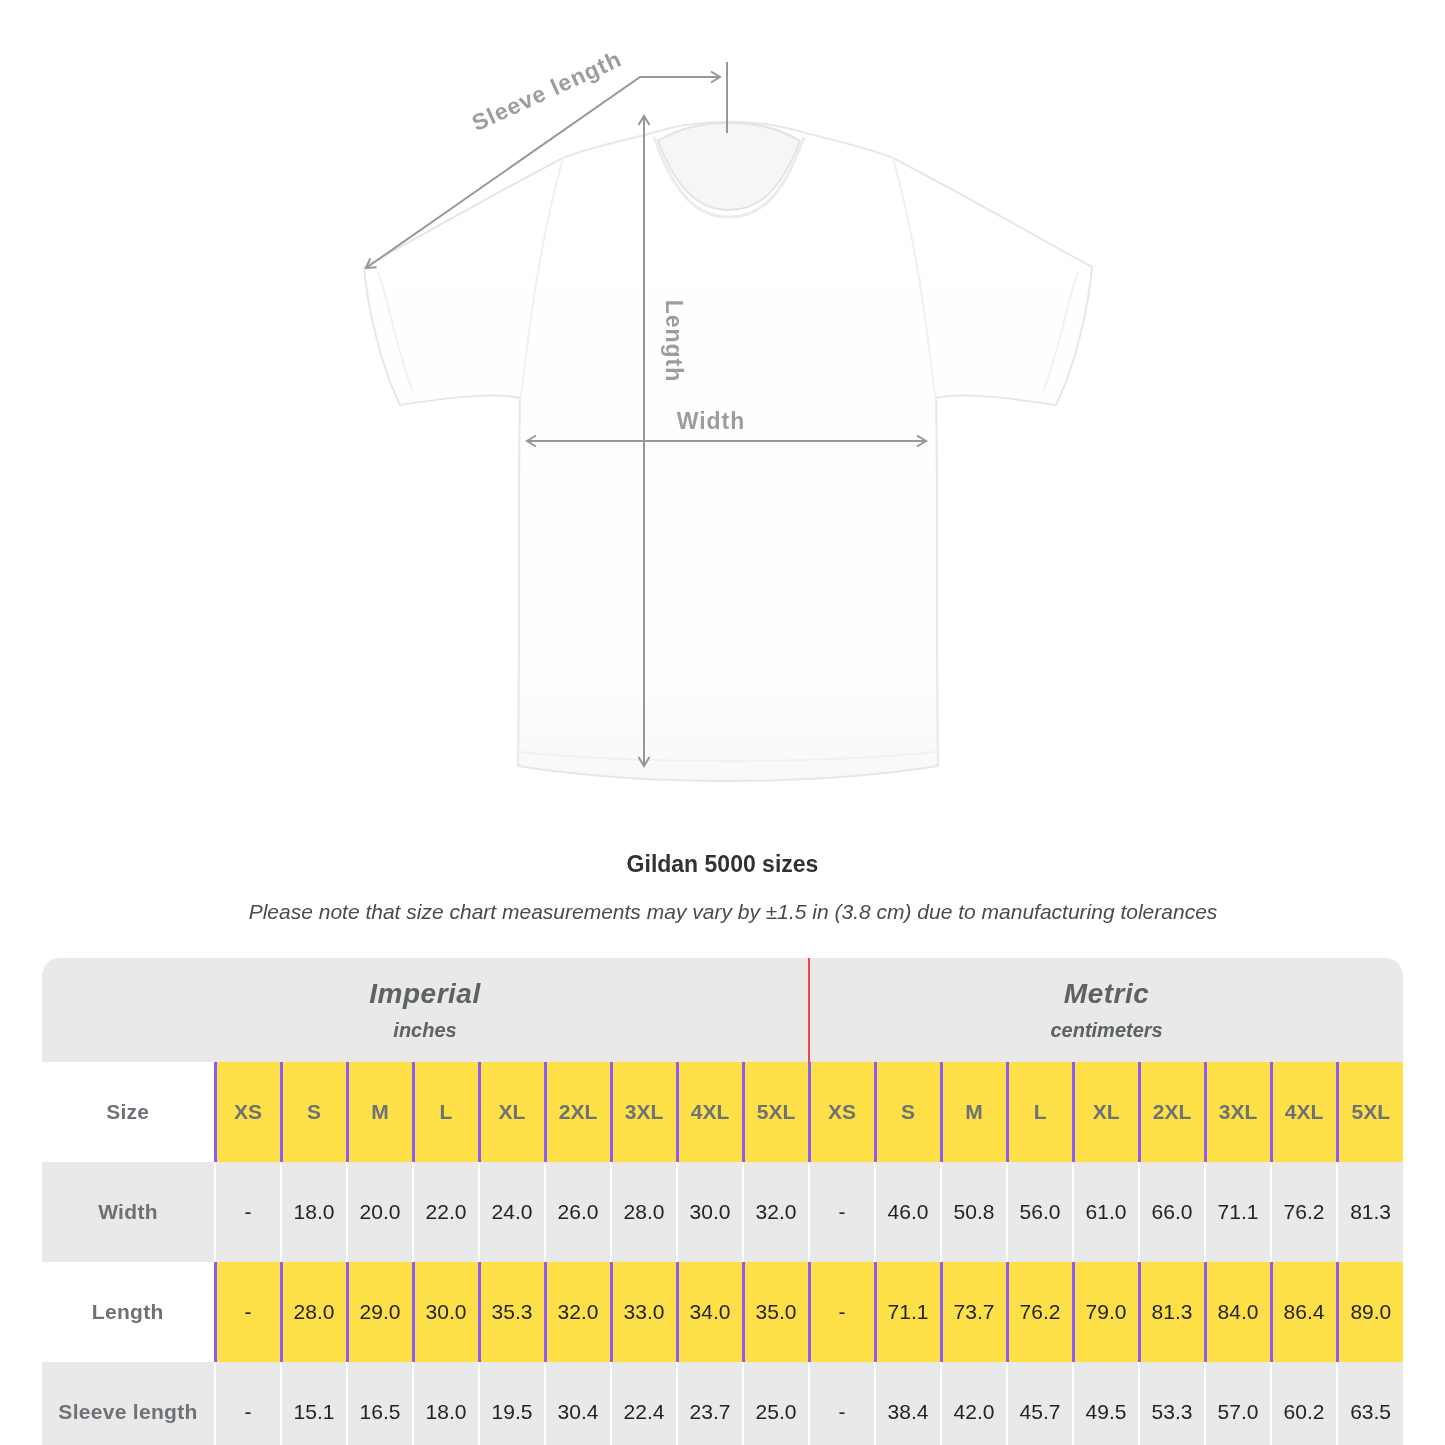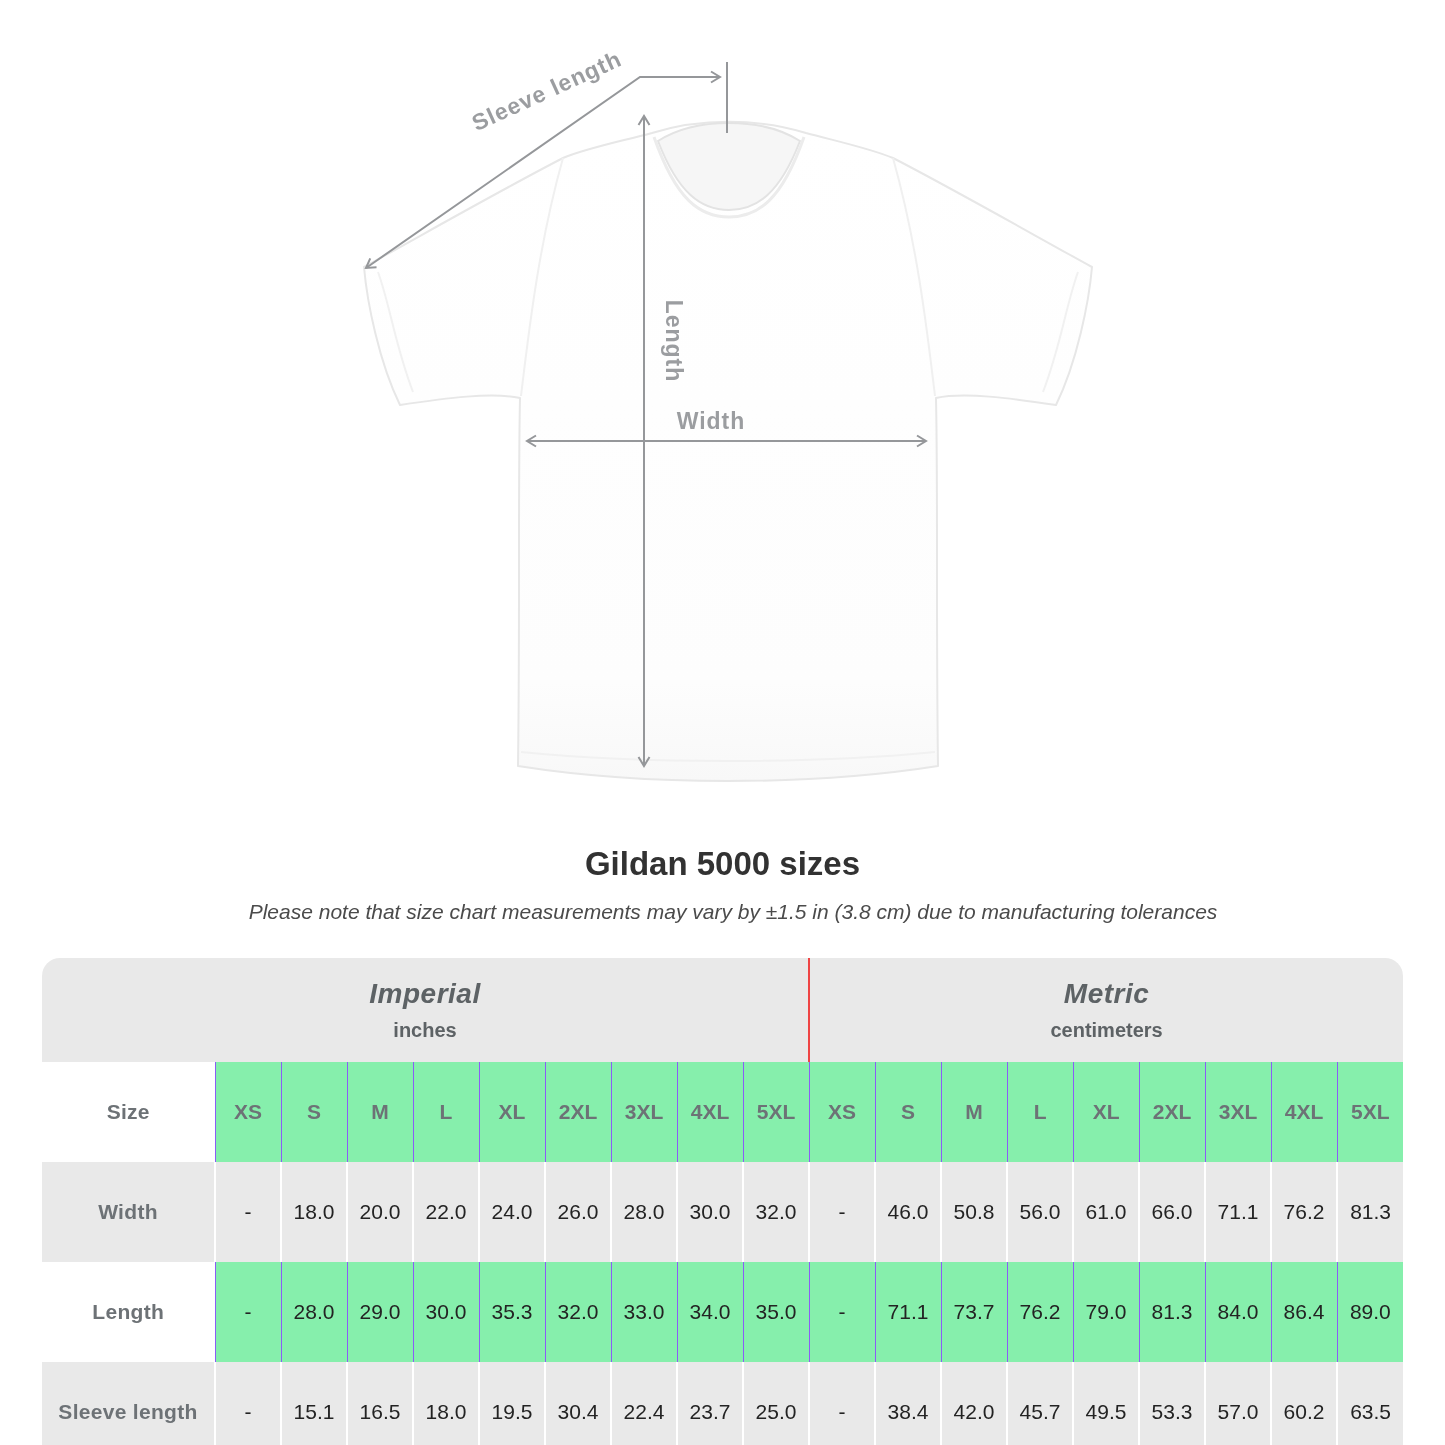--- a/index.html
+++ b/index.html
@@ -2,33 +2,33 @@
 <html><head>
 <meta charset="utf-8">
 <style>
   html,body{margin:0;padding:0;background:#ffffff;}
   .sheet{position:relative;width:1445px;height:1445px;background:#ffffff;overflow:hidden;
          font-family:"Liberation Sans",sans-serif;}
   .diagram-svg{position:absolute;top:0;left:0;display:block;}
   .dim-label{font-family:"Liberation Sans",sans-serif;font-size:23px;font-weight:700;
              fill:#9b9da0;letter-spacing:1px;}
   .caption{position:absolute;top:846px;left:0;width:1445px;text-align:center;}
-  .caption h1{margin:0 0 11px 0;font-size:33px;line-height:36px;font-weight:700;color:#323232;}
+  .caption h1{margin:0 0 11px 0;font-size:23px;line-height:36px;font-weight:700;color:#323232;}
   .caption p{margin:17px;font-size:21px;line-height:26px;font-style:italic;color:#4b4b4b;padding-left:21px;}
   .table-wrap{position:absolute;top:958px;left:42px;width:1361px;border-radius:18px;overflow:hidden;}
   table.size-table{border-collapse:collapse;table-layout:fixed;width:1361px;}
   .size-table th,.size-table td{padding:0;margin:0;text-align:center;vertical-align:middle;
       font-family:"Liberation Sans",sans-serif;}
   tr.band th{height:104px;background:#e9e9e9;}
   tr.band th.metric{border-left:2px solid #ef4444;}
   .band-title{font-size:28px;font-weight:700;font-style:italic;color:#5d6265;letter-spacing:.5px;}
-  .band-unit{font-size:20px;color:#5d6265;margin-top:9px;}
+  .band-unit{font-size:20px;font-style:italic;color:#5d6265;margin-top:9px;}
   tr.data{height:100px;}
   th.rowlabel{font-size:21px;font-weight:700;color:#6d7276;letter-spacing:.3px;}
-  tr.white td{border-left:1px solid #8b5cf6;background:#86efac;}
+  tr.white td{border-left:3px solid #8b5cf6;background:#fde047;}
   tr.gray  td{border-left:2px solid #ffffff;background:#e9e9e9;}
   tr.gray  th.rowlabel{background:#e9e9e9;}
   tr.sizes td{font-size:21px;font-weight:700;color:#6d7276;}
   tr.vals  td{font-size:21px;font-weight:400;color:#232323;}
 </style>
 </head>
 <body>
 
 <div class="sheet">
 

